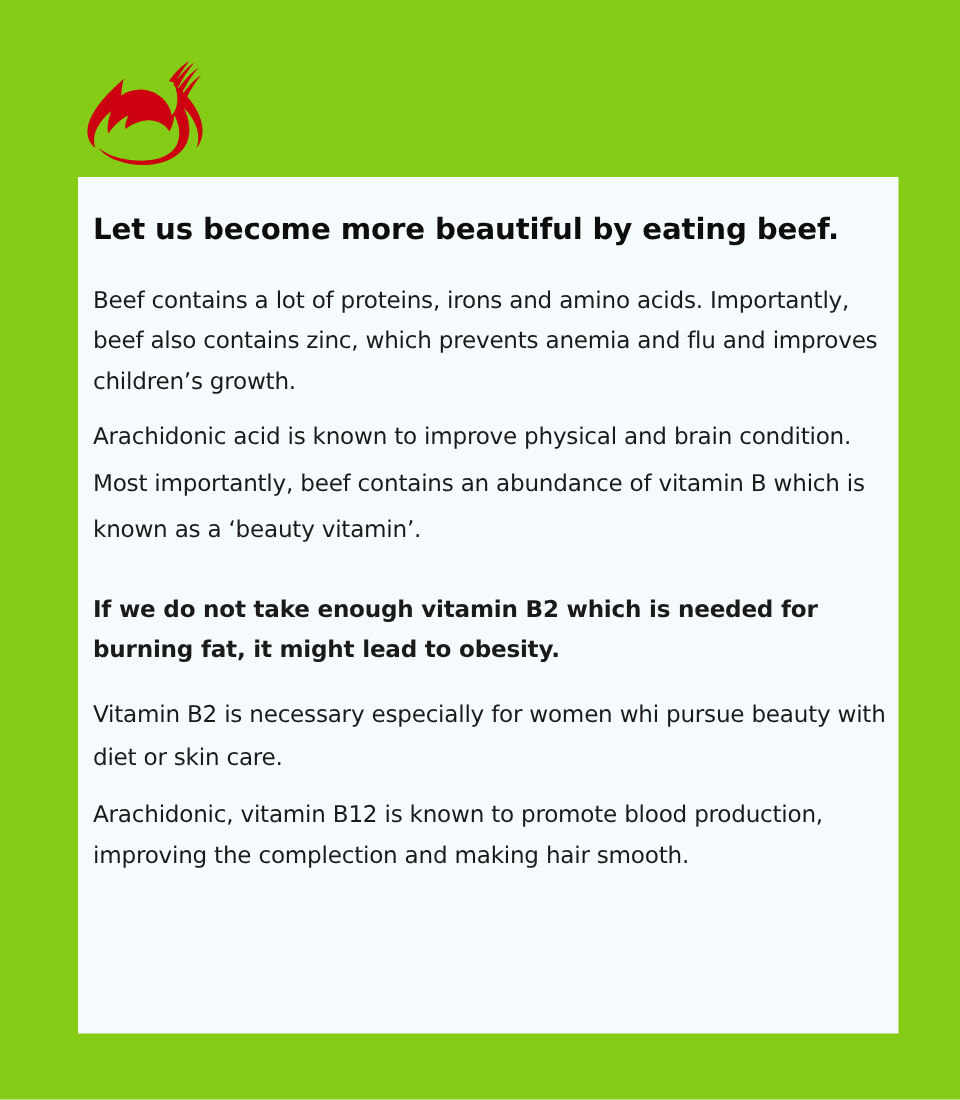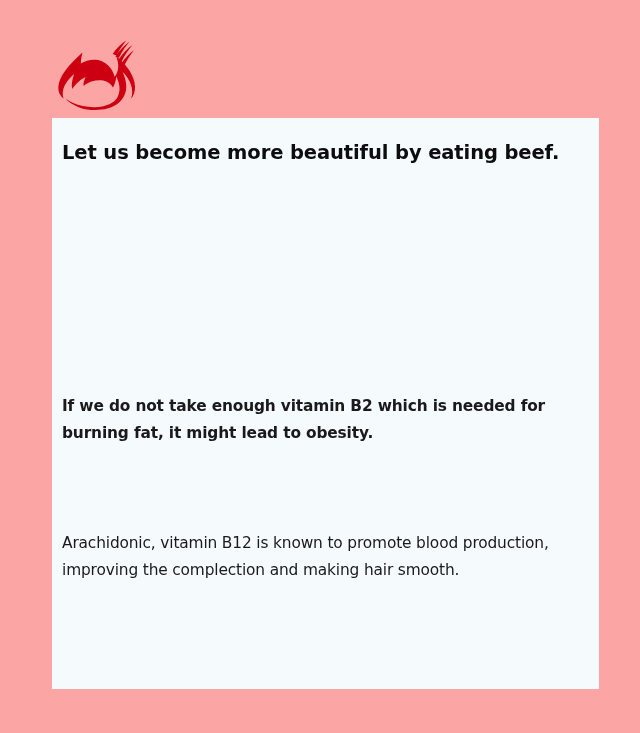--- a/index.html
+++ b/index.html
@@ -14,21 +14,21 @@
     overflow: hidden;
     position: relative;
   }
 
   #page {
     position: absolute;
     left: 0;
     top: 0;
     width: 640px;
     height: 733px;
-    background: #fca5a5;
+    background: #84cc16;
   }
 
   
   #brand-logo {
     position: absolute;
     left: 52px;
     top: 40px;
     width: 92px;
     height: 72px;
   }
@@ -157,22 +157,25 @@
         <path d="M66.2 20.0 C70.6 13.6, 75.6 8.2, 80.4 5.0 C76.4 9.8, 72.6 15.4, 69.6 21.4 Z"></path>
         <path d="M68.8 24.2 C73.0 18.0, 77.6 13.0, 82.0 10.2 C78.4 14.6, 75.0 19.8, 72.2 25.6 Z"></path>
       </g>
     </svg>
   </div>
 
   <div id="article-panel">
 
     <h1 id="article-title">Let us become more beautiful by eating beef.</h1>
 
+    <p id="paragraph-1" class="article-paragraph">Beef contains a lot of proteins, irons and amino acids. Importantly, beef also contains zinc, which prevents anemia and flu and improves children’s growth.</p>
 
+    <p id="paragraph-2" class="article-paragraph">Arachidonic acid is known to improve physical and brain condition. Most importantly, beef contains an abundance of vitamin B which is known as a ‘beauty vitamin’.</p>
 
     <p id="paragraph-3" class="article-paragraph">If we do not take enough vitamin B2 which is needed for burning fat, it might lead to obesity.</p>
 
+    <p id="paragraph-4" class="article-paragraph">Vitamin B2 is necessary especially for women whi pursue beauty with diet or skin care.</p>
 
     <p id="paragraph-5" class="article-paragraph">Arachidonic, vitamin B12 is known to promote blood production, improving the complection and making hair smooth.</p>
 
   </div>
 
 </div>
 
 </body></html>

